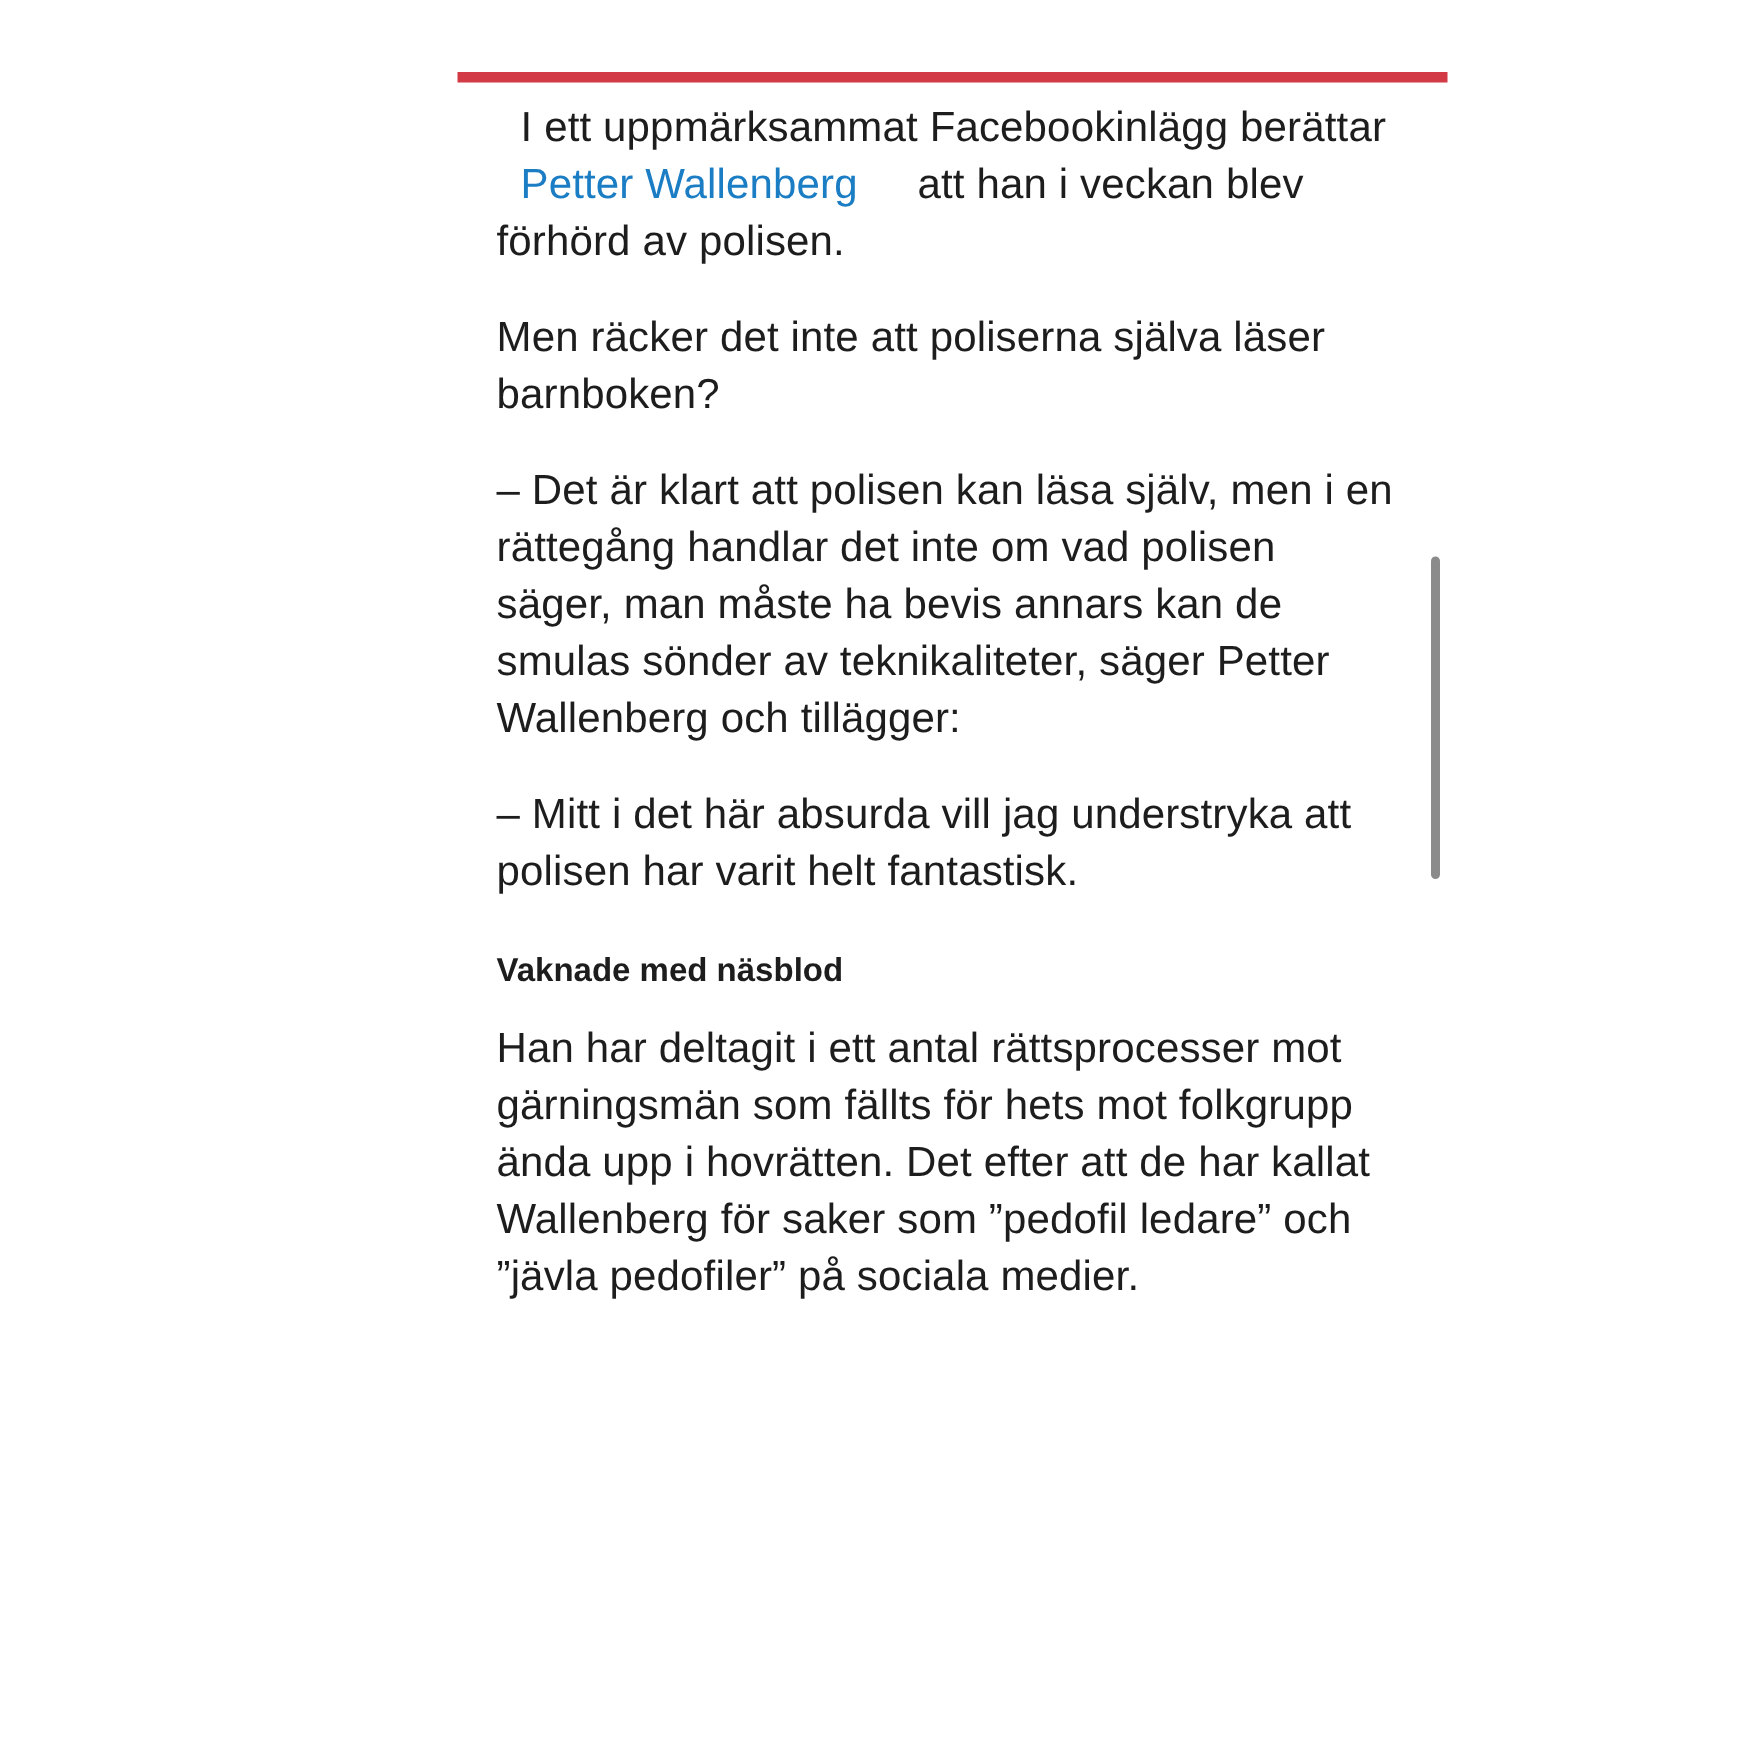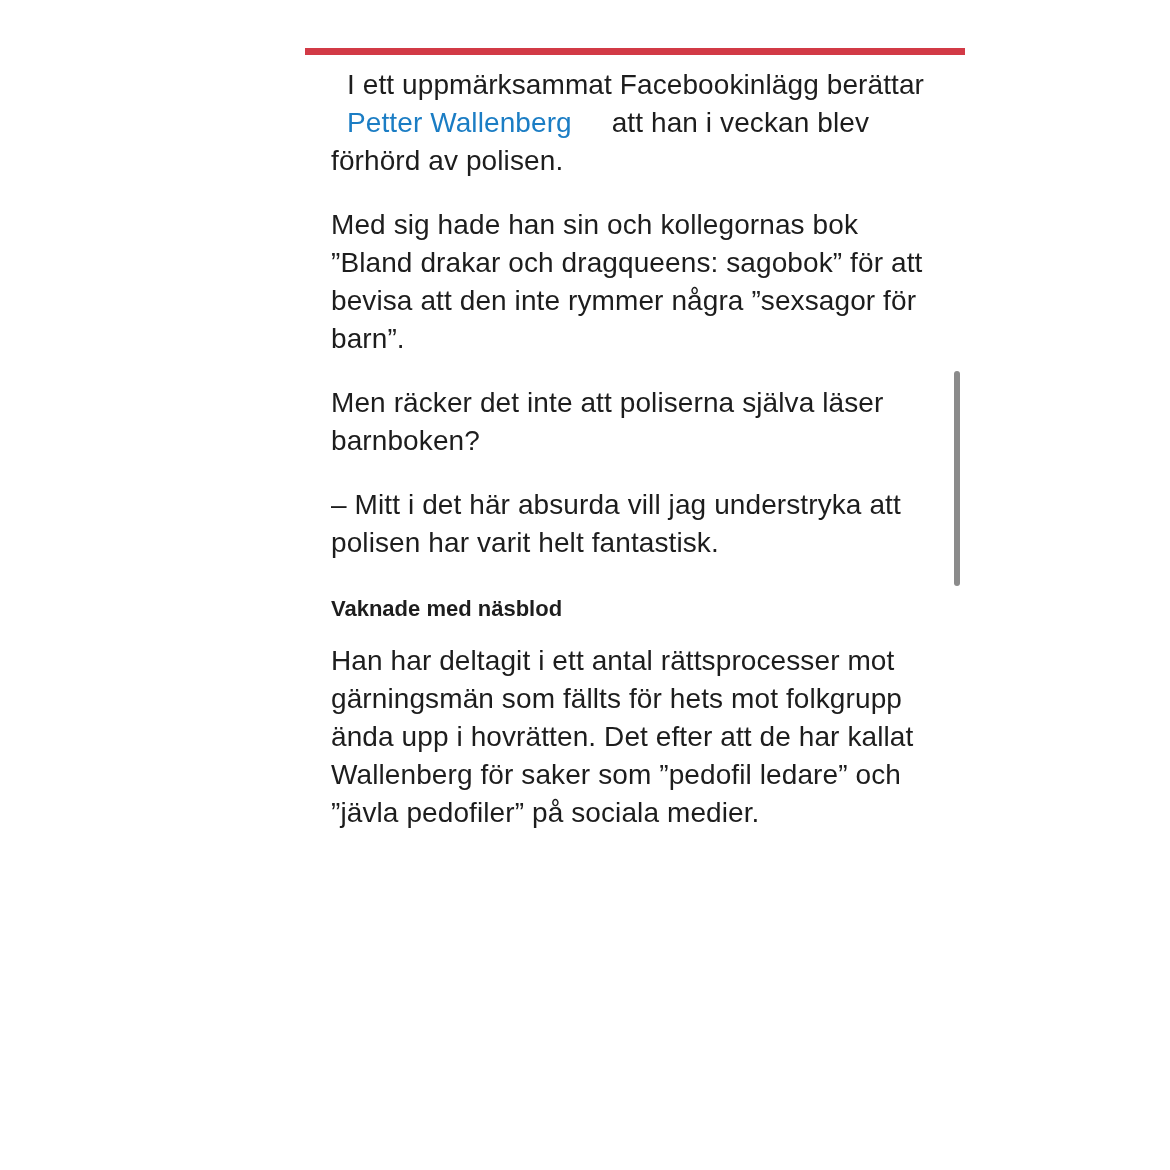--- a/index.html
+++ b/index.html
@@ -58,24 +58,24 @@
 <body>
 
 <div class="accent-bar"></div>
 
 <div class="scrollbar-thumb"></div>
 
 <article class="content">
 
   <p><span>I ett uppmärksammat Facebookinlägg berättar </span><a class="inline-link" href="#">Petter Wallenberg</a><span> att han i veckan blev förhörd av polisen.</span></p>
 
-  <p>Med sig hade han sin och kollegornas bok ”Bland drakar och dragqueens: sagobok” för att bevisa att den inte rymmer några ”sexsagor för barn”.</p>
 
   <p>Men räcker det inte att poliserna själva läser barnboken?</p>
 
+  <p>– Det är klart att polisen kan läsa själv, men i en rättegång handlar det inte om vad polisen säger, man måste ha bevis annars kan de smulas sönder av teknikaliteter, säger Petter Wallenberg och tillägger:</p>
 
   <p>– Mitt i det här absurda vill jag understryka att polisen har varit helt fantastisk.</p>
 
   <h2 class="subheading">Vaknade med näsblod</h2>
 
 
   <p>Han har deltagit i ett antal rättsprocesser mot gärningsmän som fällts för hets mot folkgrupp ända upp i hovrätten. Det efter att de har kallat Wallenberg för saker som ”pedofil ledare” och ”jävla pedofiler” på sociala medier.</p>
 
 </article>
 

